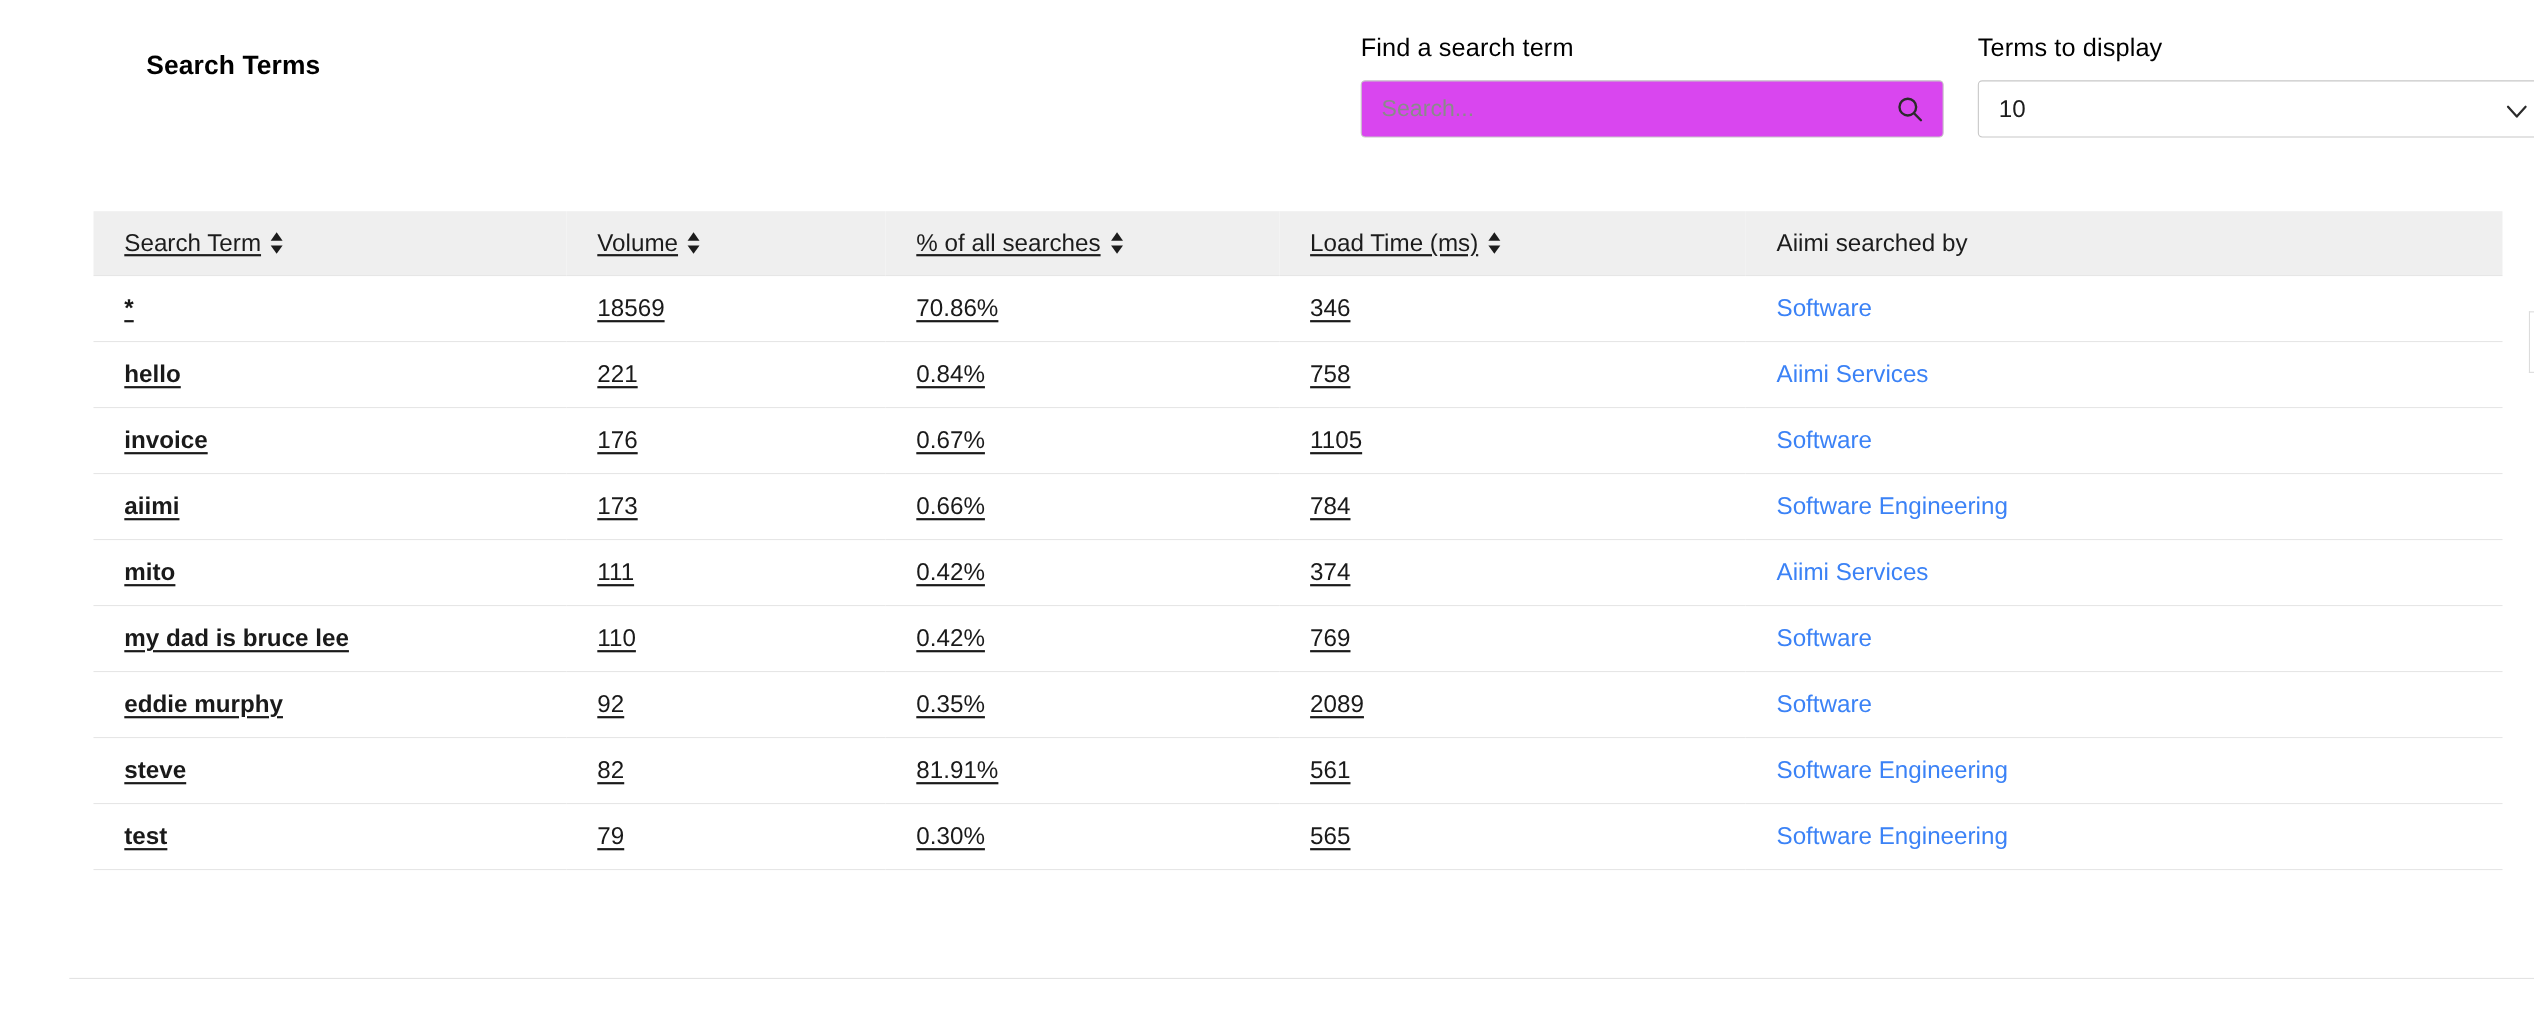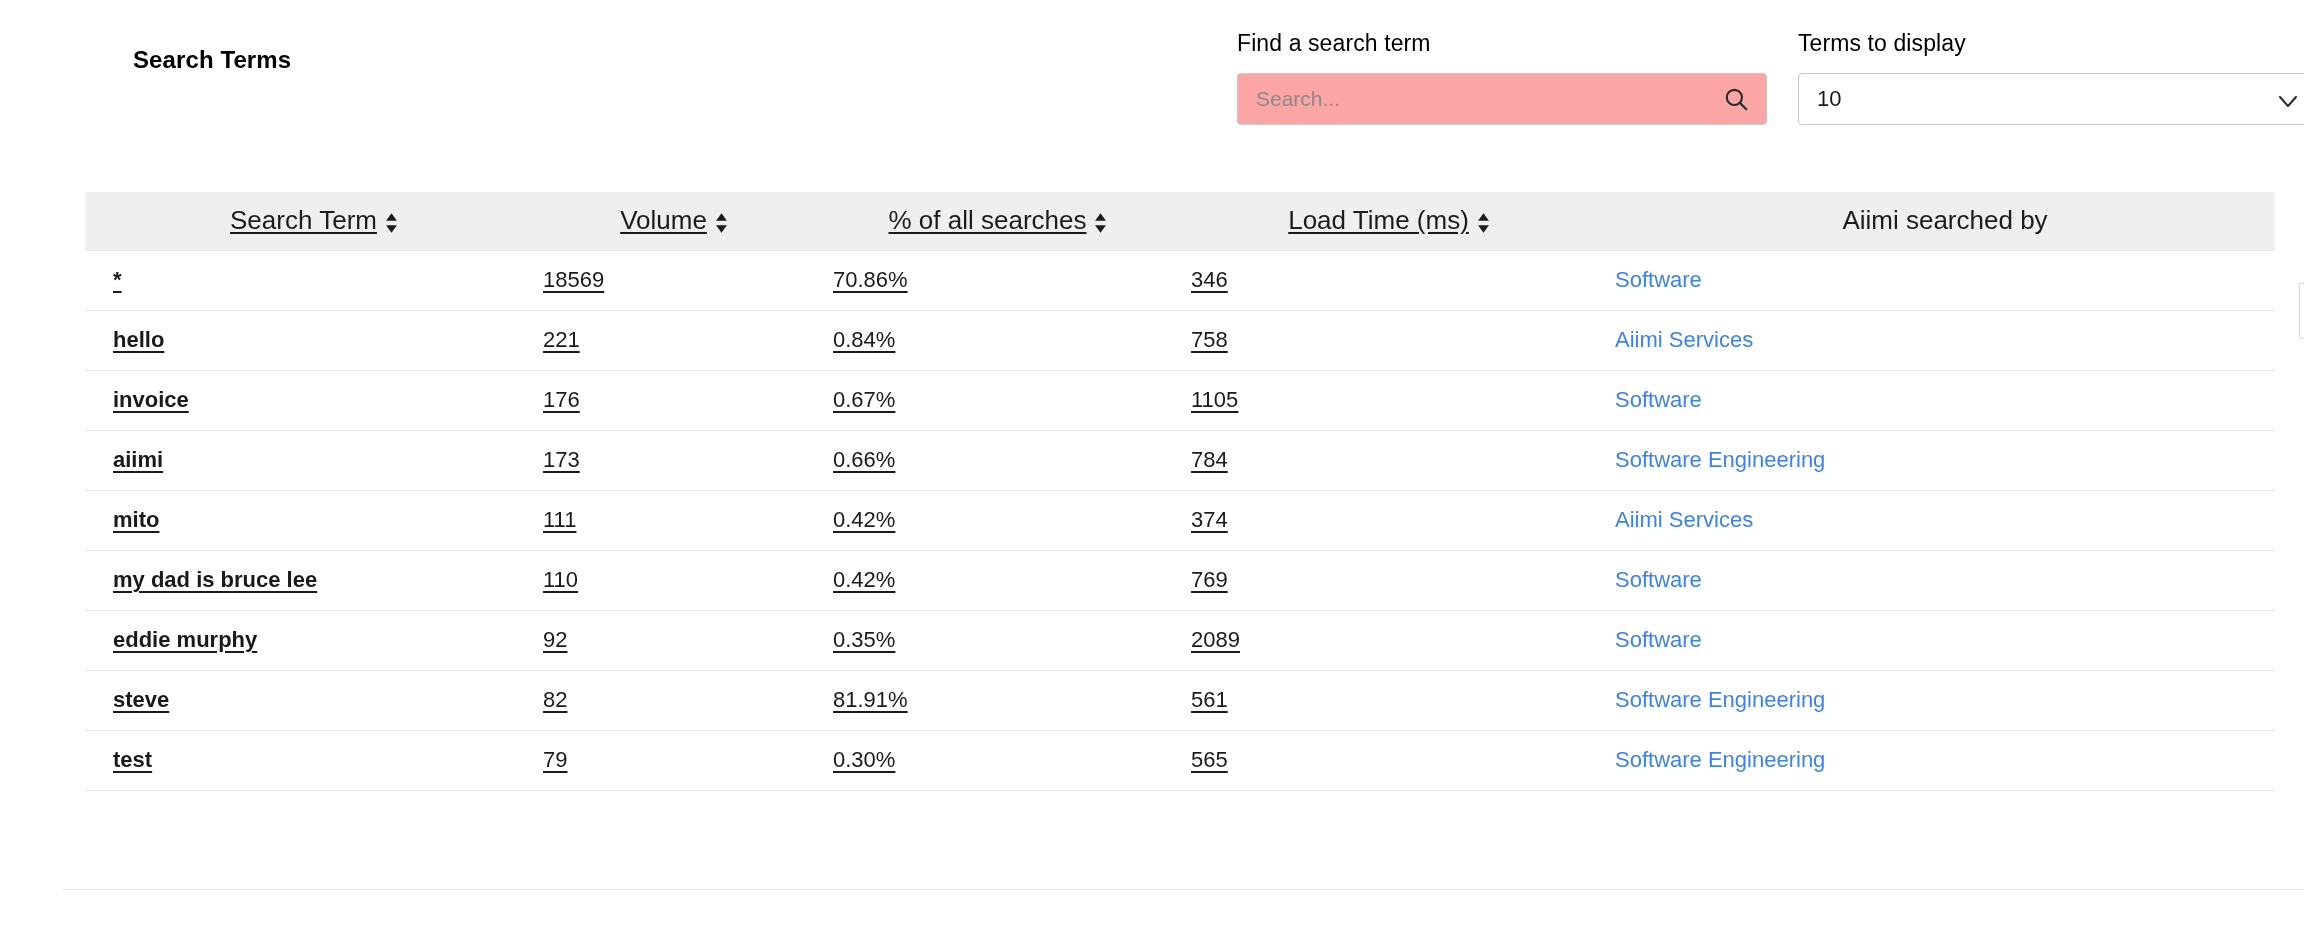--- a/index.html
+++ b/index.html
@@ -68,21 +68,21 @@
   .search-wrap {
     position: relative;
     width: 530px;
     height: 52px;
   }
   .search-input {
     width: 530px;
     height: 52px;
     border: 1px solid #c8c8c8;
     border-radius: 4px;
-    background: #fca5a5;
+    background: #d946ef;
     font-size: 21px;
     font-family: "Liberation Sans", sans-serif;
     color: #3d3d3d;
     padding: 0 32px 0 18px;
     outline: none;
   }
   .search-input::placeholder { color: #8a8a8a; }
   .search-icon {
     position: absolute;
     right: 18px;
@@ -124,22 +124,22 @@
     width: 2190px;
   }
   table {
     border-collapse: collapse;
     width: 2190px;
     table-layout: fixed;
   }
   thead th {
     background: #efefef;
     height: 58px;
-    text-align: center;
-    font-size: 26px;
+    text-align: left;
+    font-size: 22px;
     font-weight: normal;
     color: #1c1c1c;
     padding: 0 0 0 28px;
     vertical-align: middle;
   }
   .th-inner {
     display: inline-flex;
     align-items: center;
     gap: 8px;
   }

